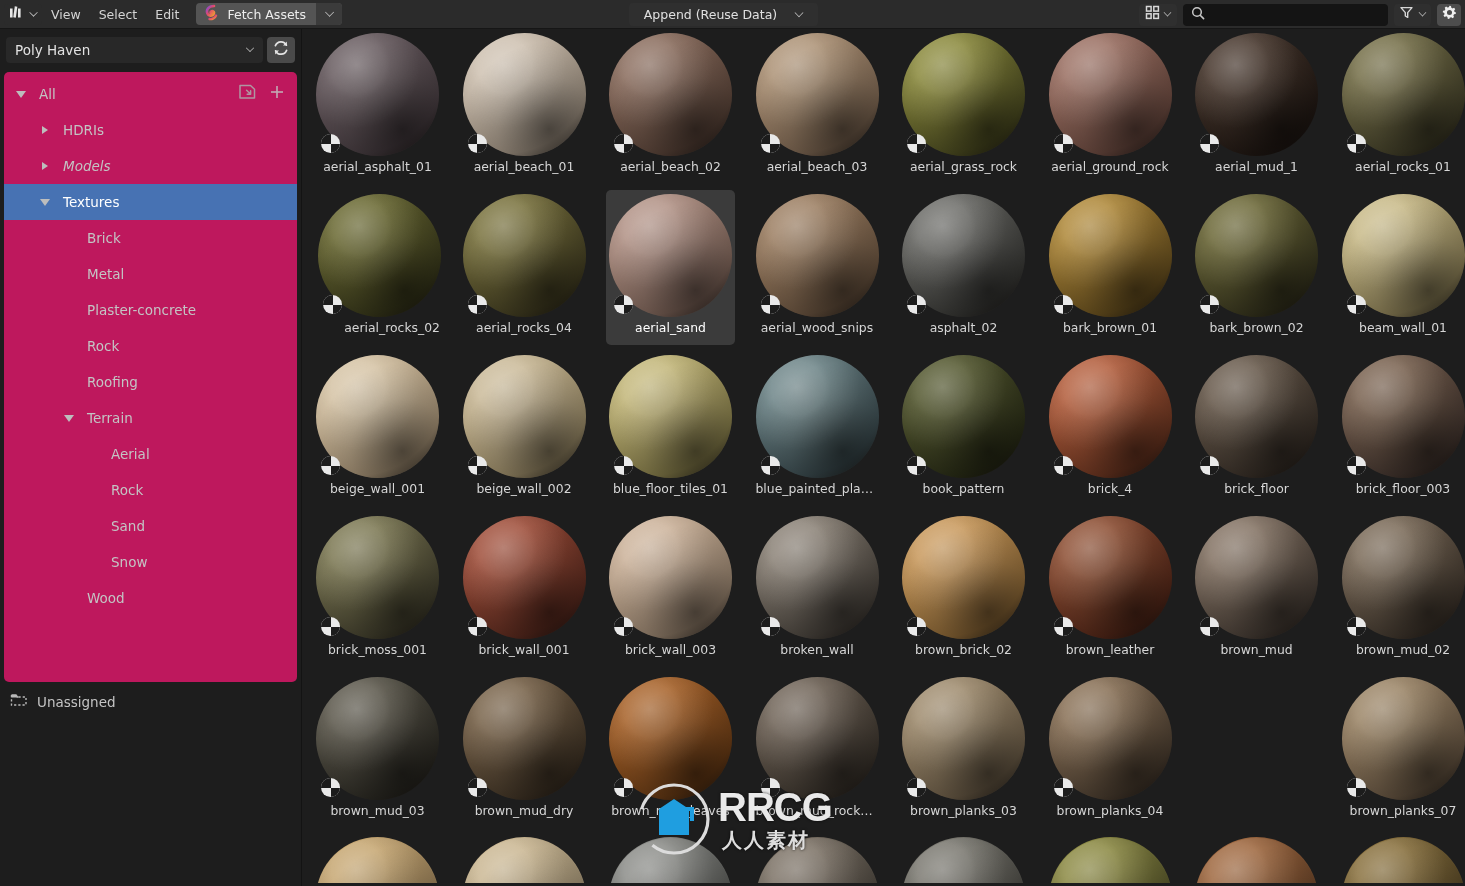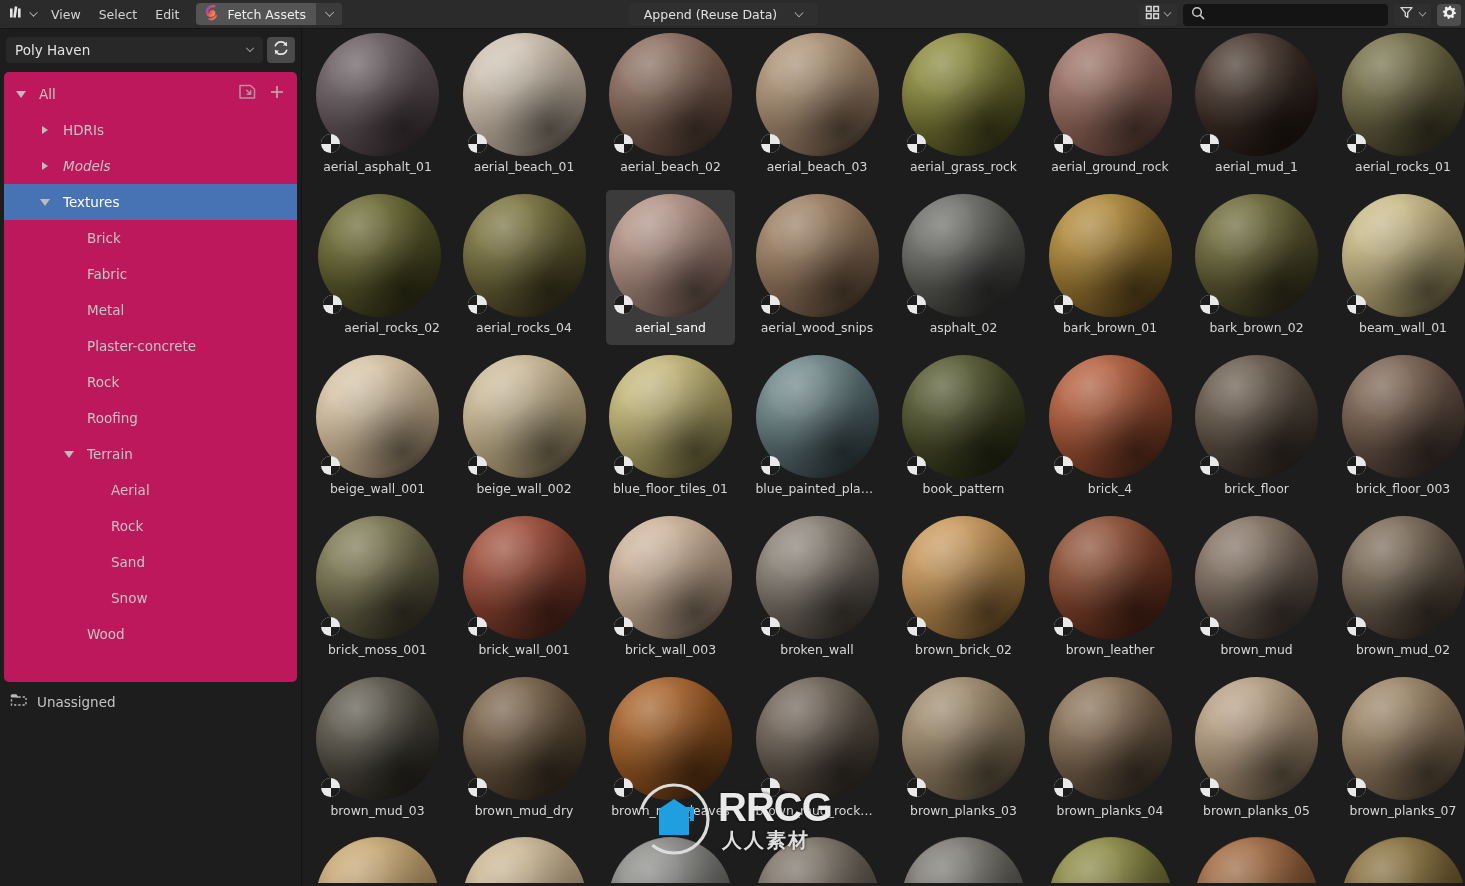--- a/index.html
+++ b/index.html
@@ -402,25 +402,20 @@
         <span class="tree-label" style="margin-left: 9px;">Textures</span>
       </div>
       <div class="tree-row">
         <div style="width: 56px; flex: 0 0 auto;"></div>
         <div class="tri"></div>
         <span class="tree-label" style="margin-left: 9px;">Brick</span>
       </div>
       <div class="tree-row">
         <div style="width: 56px; flex: 0 0 auto;"></div>
         <div class="tri"></div>
-        <span class="tree-label" style="margin-left: 9px;">Fabric</span>
-      </div>
-      <div class="tree-row">
-        <div style="width: 56px; flex: 0 0 auto;"></div>
-        <div class="tri"></div>
         <span class="tree-label" style="margin-left: 9px;">Metal</span>
       </div>
       <div class="tree-row">
         <div style="width: 56px; flex: 0 0 auto;"></div>
         <div class="tri"></div>
         <span class="tree-label" style="margin-left: 9px;">Plaster-concrete</span>
       </div>
       <div class="tree-row">
         <div style="width: 56px; flex: 0 0 auto;"></div>
         <div class="tri"></div>
@@ -747,27 +742,20 @@
         </div>
         <div class="cell-label">brown_planks_03</div>
       </div>
       <div class="cell" style="left: 742.5px;">
         <div class="thumb">
           <div class="sphere" style="background: radial-gradient(circle at 34% 27%, rgb(138, 114, 88) 0%, rgb(138, 114, 88) 22%, rgb(78, 64, 50) 72%, rgb(20, 16, 14) 100%);"></div>
           <div class="badge"></div>
         </div>
         <div class="cell-label">brown_planks_04</div>
       </div>
-      <div class="cell" style="left: 889px;">
-        <div class="thumb">
-          <div class="sphere" style="background: radial-gradient(circle at 34% 27%, rgb(184, 161, 134) 0%, rgb(184, 161, 134) 22%, rgb(125, 107, 85) 72%, rgb(20, 16, 14) 100%);"></div>
-          <div class="badge"></div>
-        </div>
-        <div class="cell-label">brown_planks_05</div>
-      </div>
       <div class="cell" style="left: 1035.5px;">
         <div class="thumb">
           <div class="sphere" style="background: radial-gradient(circle at 34% 27%, rgb(156, 134, 104) 0%, rgb(156, 134, 104) 22%, rgb(102, 85, 66) 72%, rgb(20, 16, 14) 100%);"></div>
           <div class="badge"></div>
         </div>
         <div class="cell-label">brown_planks_07</div>
       </div>
     </div>
     <div class="grid-row" style="height: 46px;">
       <div class="cell partial" style="left: 10px;">

